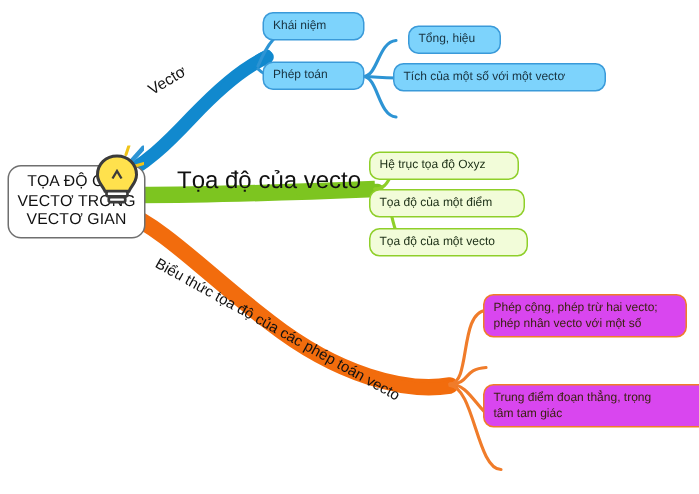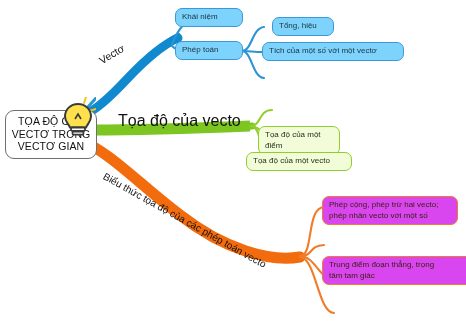--- a/index.html
+++ b/index.html
@@ -167,21 +167,22 @@
   <div class="branch-label" id="label-vecto">Vectơ</div>
   <div class="branch-label" id="label-toado">Tọa độ của vecto</div>
   <div class="branch-label" id="label-bieuthuc">Biểu thức tọa độ của các phép toán vecto</div>
 
   <div class="node blue" style="left:175px; top:8px; width:68px;">Khái niệm</div>
   <div class="node blue" style="left:175px; top:41px; width:68px;">Phép toán</div>
 
   <div class="node blue" style="left:262px; top:17px; width:62px;margin-left:10px;">Tổng, hiệu</div>
   <div class="node blue" style="left:262px; top:42px; width:142px;">Tích của một số với một vectơ</div>
 
-  <div class="node green" style="left:246px; top:126px; width:82px;margin-left:12px;">Tọa độ của một điểm</div>
+  <div class="node green" style="left:246px; top:101px; width:100px;">Hệ trục tọa độ Oxyz</div>
+  <div class="node green" style="left:246px; top:126px; width:104px;">Tọa độ của một điểm</div>
   <div class="node green" style="left:246px; top:152px; width:106px;">Tọa độ của một vecto</div>
 
   <div class="node orange" style="left:322px; top:196px; width:136px;">Phép cộng, phép trừ hai vecto;
 phép nhân vecto với một số</div>
   <div class="node orange" style="left:322px; top:234px; width:152px;margin-top:22px;">Trung điểm đoạn thẳng, trọng
 tâm tam giác</div>
 
 </div>
 
 </body></html>

